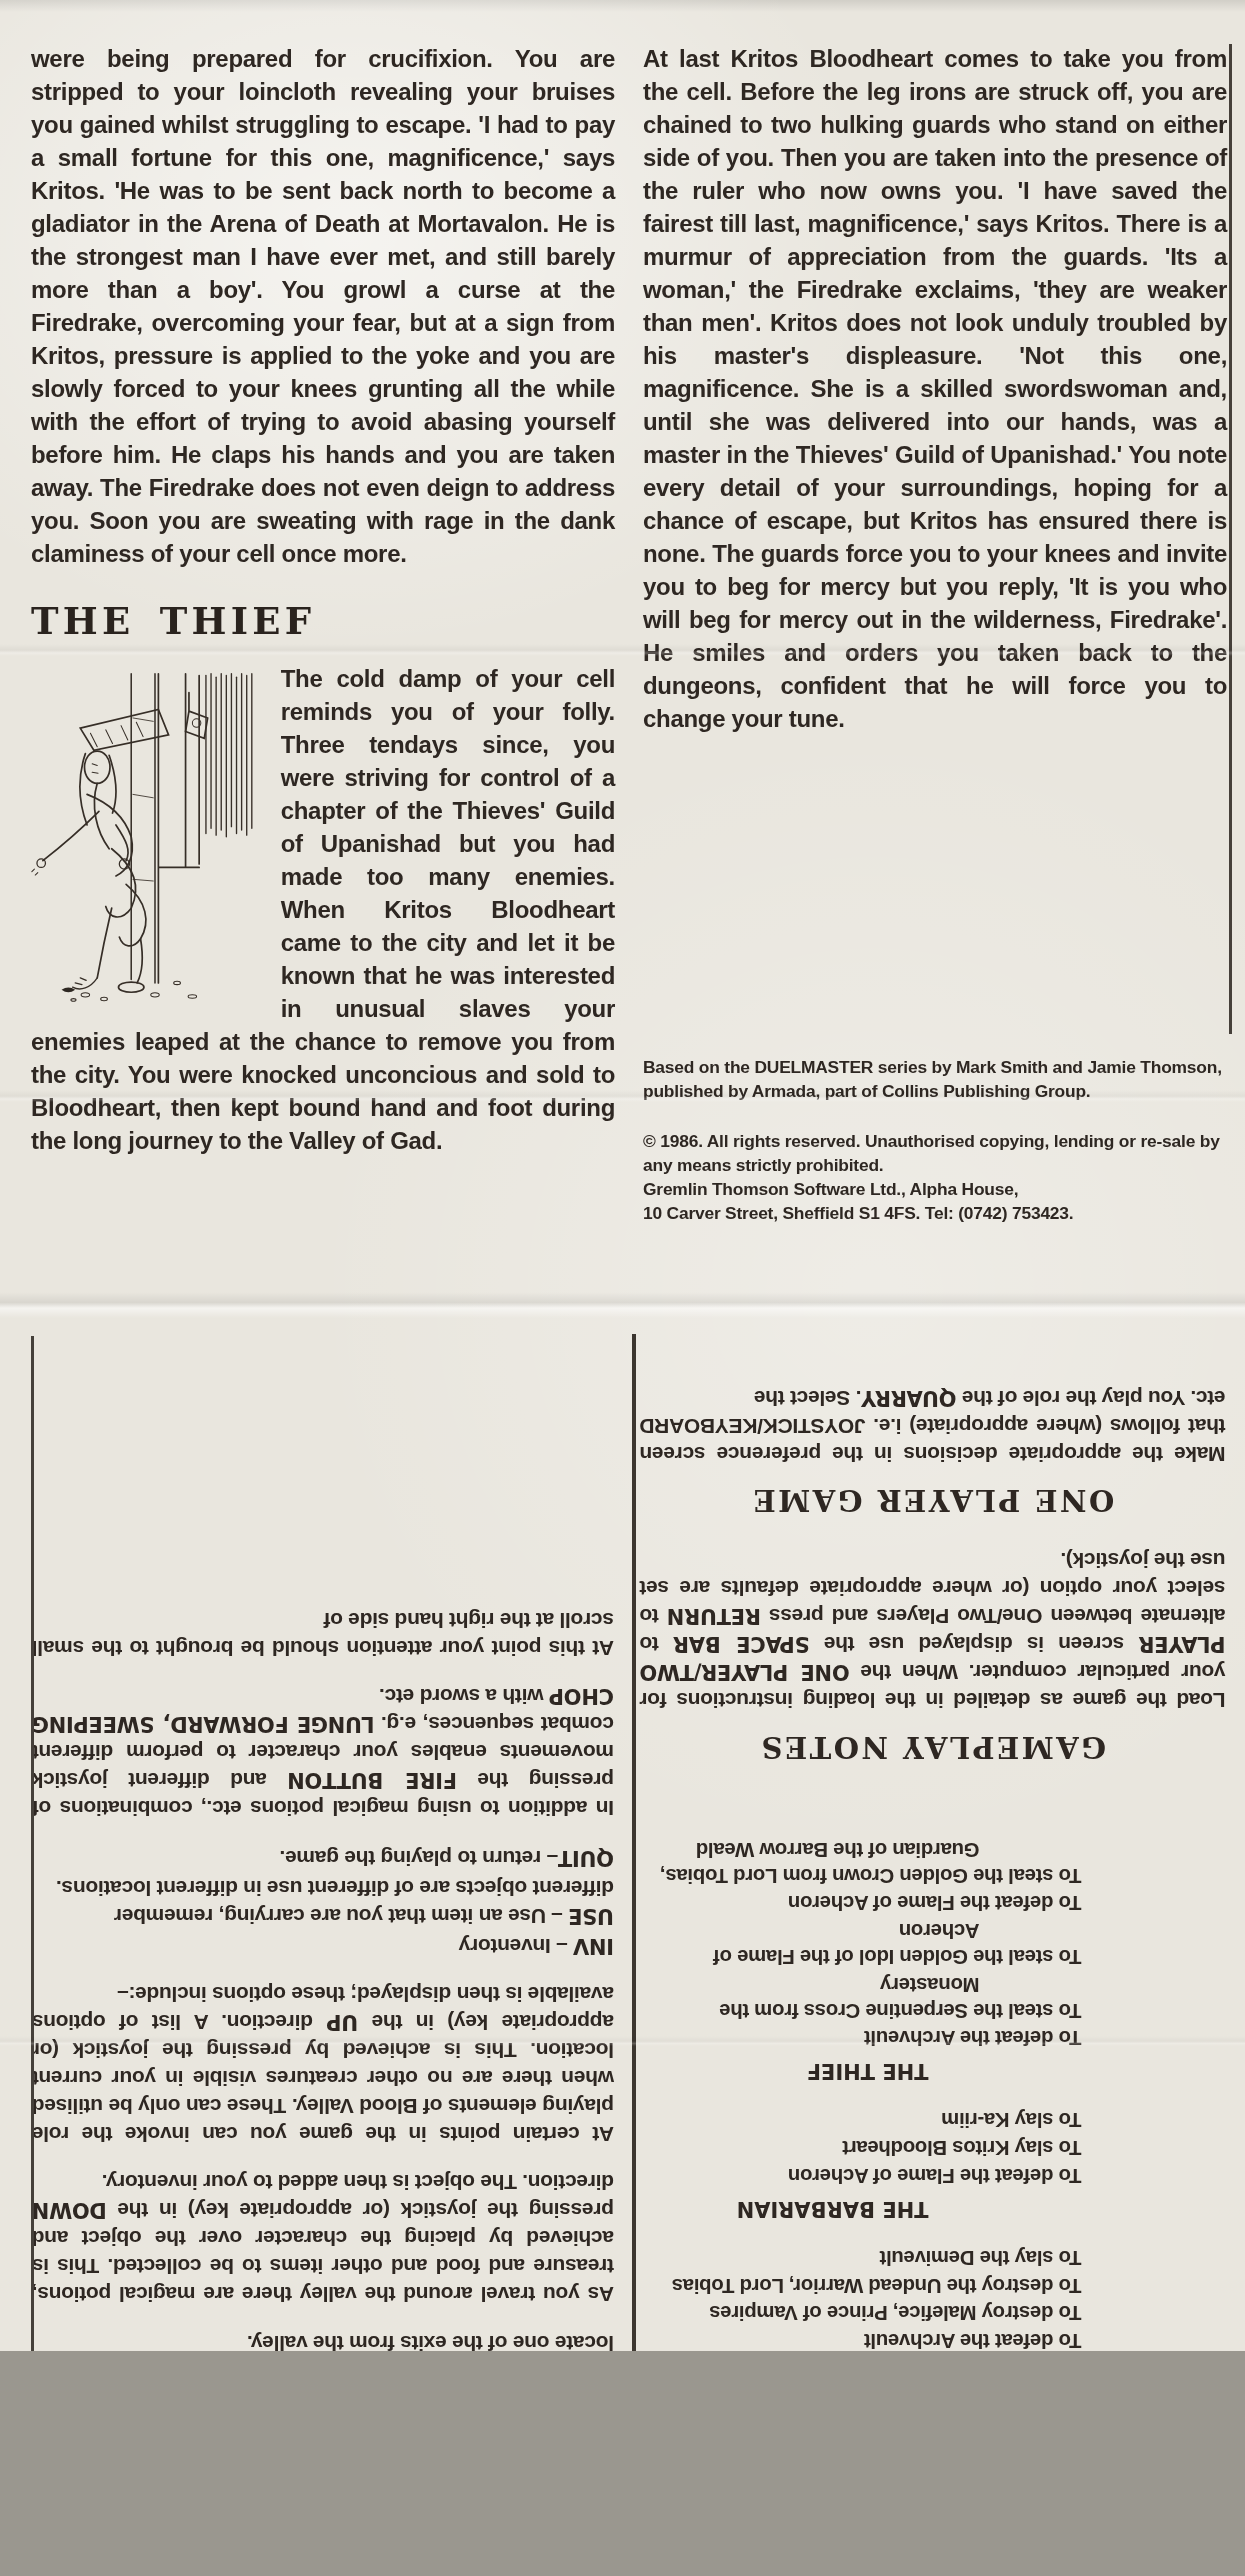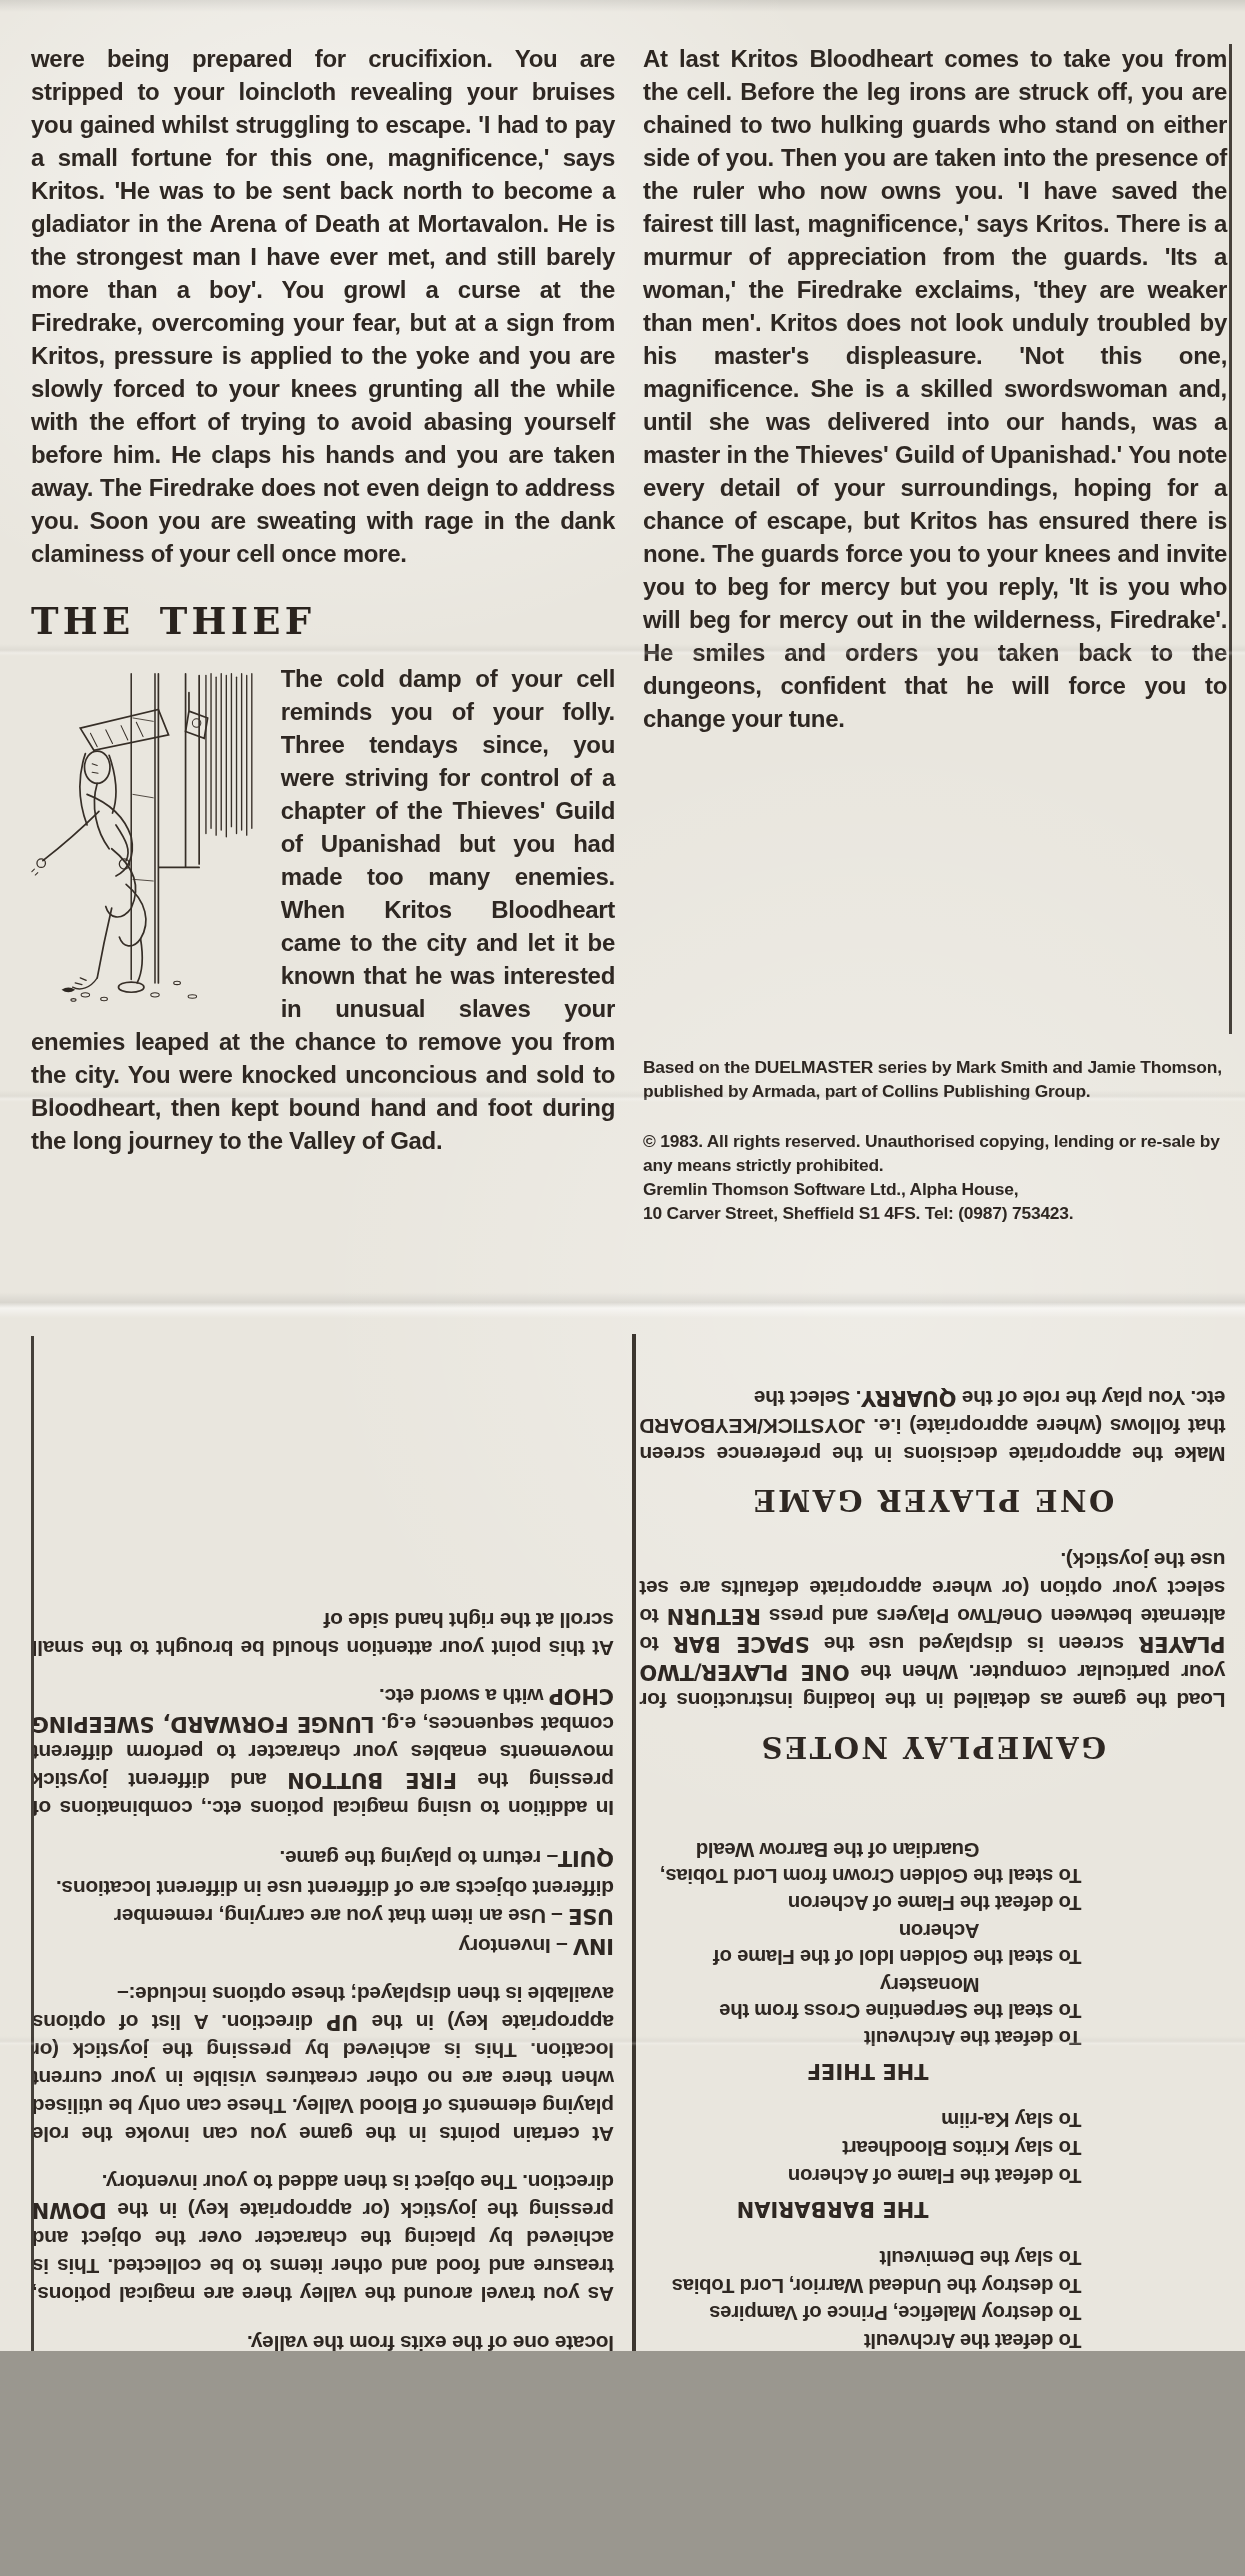--- a/index.html
+++ b/index.html
@@ -138,23 +138,23 @@
       <p class="story"><span>The cold damp of your cell reminds you of your folly. Three tendays since, you were striving for control of a chapter of the Thieves' Guild of Upanishad but you had made too many enemies. When Kritos Bloodheart came to the city and let it be known that he was interested in unusual</span> <span>slaves your enemies leaped at the chance to remove you from the city. You were knocked unconcious and sold to Bloodheart, then kept bound hand and foot during the long journey to the Valley of Gad.</span></p>
     </div>
   </div>
 
   <div class="col front-right">
     <p class="story">At last Kritos Bloodheart comes to take you from the cell. Before the leg irons are struck off, you are chained to two hulking guards who stand on either side of you. Then you are taken into the presence of the ruler who now owns you. 'I have saved the fairest till last, magnificence,' says Kritos. There is a murmur of appreciation from the guards. 'Its a woman,' the Firedrake exclaims, 'they are weaker than men'. Kritos does not look unduly troubled by his master's displeasure. 'Not this one, magnificence. She is a skilled swordswoman and, until she was delivered into our hands, was a master in the Thieves' Guild of Upanishad.' You note every detail of your surroundings, hoping for a chance of escape, but Kritos has ensured there is none. The guards force you to your knees and invite you to beg for mercy but you reply, 'It is you who will beg for mercy out in the wilderness, Firedrake'. He smiles and orders you taken back to the dungeons, confident that he will force you to change your tune.</p>
   </div>
 
   <div class="credits">
     <p>Based on the DUELMASTER series by Mark Smith and Jamie Thomson, published by Armada, part of Collins Publishing Group.</p>
-    <p class="gap">© 1983. All rights reserved. Unauthorised copying, lending or re-sale by any means strictly prohibited.</p>
+    <p class="gap">© 1986. All rights reserved. Unauthorised copying, lending or re-sale by any means strictly prohibited.</p>
     <p>Gremlin Thomson Software Ltd., Alpha House,</p>
-    <p>10 Carver Street, Sheffield S1 4FS. Tel: (0987) 753423.</p>
+    <p>10 Carver Street, Sheffield S1 4FS. Tel: (0742) 753423.</p>
   </div>
 
   <div class="front-edge-rule"></div>
 
   <div class="back">
 
     <div class="back-quests">
       <ul class="roster">
         <li>THE PRIEST</li>
         <li>THE BARBARIAN</li>

